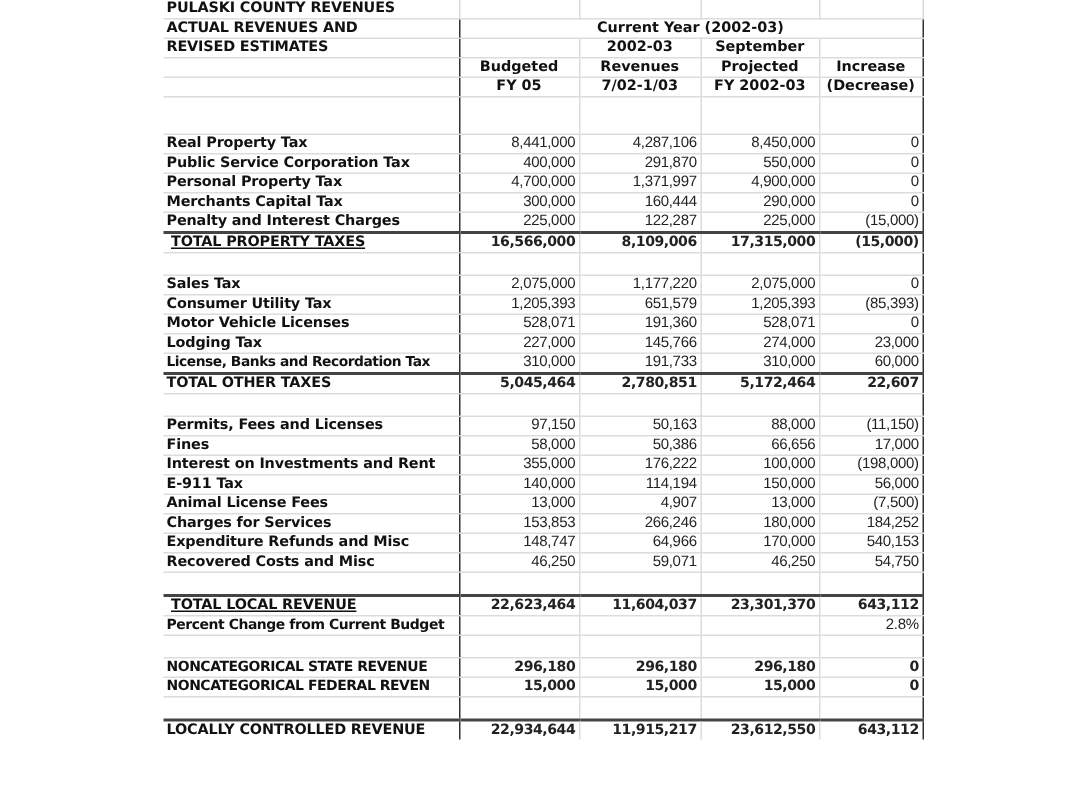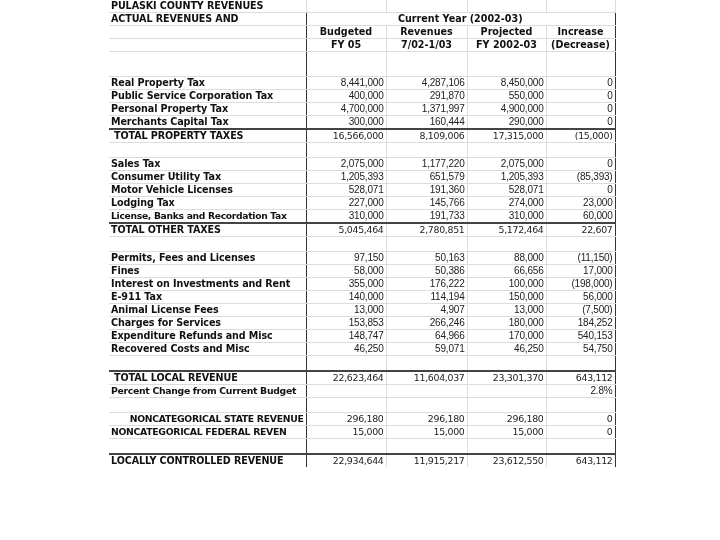--- a/index.html
+++ b/index.html
@@ -10,27 +10,27 @@
               border-bottom: 1px solid #dcdcdc; color: #111; }
   .sheet col.c0 { width: 197px; }
   .sheet col.c1 { width: 80px; }
   .sheet col.c2 { width: 81px; }
   .sheet col.c3 { width: 79px; }
   .sheet col.c4 { width: 69px; }
   .sheet td.lbl { font-weight: bold; text-align: left; border-right: 1.5px solid #333; letter-spacing: -0.1px; }
   .sheet td.num { text-align: right; font-family: "Liberation Sans", sans-serif; font-size: 10px; color: #222;
                   border-right: 1px solid #dcdcdc; letter-spacing: -0.2px; }
   .sheet td.num.last { border-right: 1.5px solid #333; }
-  .sheet tr.bold td.num { font-weight: normal; font-family: "DejaVu Sans", sans-serif; font-size: 9.4px; letter-spacing: -0.3px; }
+  .sheet tr.bold td.num { font-weight: bold; font-family: "DejaVu Sans", sans-serif; font-size: 9.4px; letter-spacing: -0.3px; }
   .sheet td.hdr { font-weight: bold; text-align: center; font-size: 9.6px; border-right: 1px solid #dcdcdc; }
   .sheet td.hdr.last { border-right: 1.5px solid #333; }
   .sheet td.hdr.left { text-align: left; padding-left: 12px; }
   .sheet tr.topline td { border-top: 1.5px solid #333; }
   .sheet tr.totalline td { border-top: 2px solid #444; }
-  .sheet td.indent { padding-left: 5px; }
+  .sheet td.indent { padding-left: 5px; text-decoration: underline; }
   .sheet tr.title td.num, .sheet tr.title td.hdr { border-right: 1px solid #dcdcdc; }
   .sheet tr.title td.last { border-right: 1px solid #dcdcdc; }
   .sheet tr.title td.lbl { border-right: 1px solid #dcdcdc; }
   .sheet tr.title td.hdr.afterlbl { border-left: 1.5px solid #333; }
   .sheet tr.hdrrow td.lbl { border-right: 1.5px solid #333; }
   .sheet tr.lastrow td { border-bottom: none; }
 </style>
 </head>
 <body>
 
@@ -51,20 +51,27 @@
         <td class="hdr"></td>
         <td class="hdr last"></td>
     </tr>
     <tr class="topline hdrrow">
       <td class="lbl" style="border-top:1px solid #dcdcdc;margin-left:48px;">ACTUAL REVENUES AND</td>
       <td class="hdr" style="border-right:none;"></td>
       <td class="hdr left" colspan="2" style="border-right:none;">Current Year (2002-03)</td>
       <td class="hdr last"></td>
     </tr>
     <tr class="hdrrow">
+      <td class="lbl">REVISED ESTIMATES</td>
+      <td class="hdr"></td>
+      <td class="hdr">2002-03</td>
+      <td class="hdr">September</td>
+      <td class="hdr last"></td>
+    </tr>
+    <tr class="hdrrow">
       <td class="lbl"></td>
       <td class="hdr">Budgeted</td>
       <td class="hdr">Revenues</td>
       <td class="hdr">Projected</td>
       <td class="hdr last">Increase</td>
     </tr>
     <tr class="hdrrow">
       <td class="lbl"></td>
       <td class="hdr">FY 05</td>
       <td class="hdr">7/02-1/03</td>
@@ -100,20 +107,27 @@
       <td class="num">4,900,000</td>
       <td class="num last">0</td>
     </tr>
     <tr>
       <td class="lbl">Merchants Capital Tax</td>
       <td class="num">300,000</td>
       <td class="num">160,444</td>
       <td class="num">290,000</td>
       <td class="num last">0</td>
     </tr>
+    <tr>
+      <td class="lbl">Penalty and Interest Charges</td>
+      <td class="num">225,000</td>
+      <td class="num">122,287</td>
+      <td class="num">225,000</td>
+      <td class="num last">(15,000)</td>
+    </tr>
     <tr class="bold totalline">
       <td class="lbl indent">TOTAL PROPERTY TAXES</td>
       <td class="num">16,566,000</td>
       <td class="num">8,109,006</td>
       <td class="num">17,315,000</td>
       <td class="num last">(15,000)</td>
     </tr>
     <tr>
       <td class="lbl" style="height:14px;"></td>
         <td class="num"></td>
@@ -252,21 +266,21 @@
     </tr>
     <tr>
       <td class="lbl" style="height:14px;"></td>
         <td class="num"></td>
         <td class="num"></td>
         <td class="num"></td>
         <td class="num last"></td>
     </tr>
 
     <tr class="bold">
-      <td class="lbl" style="font-size:9.3px;letter-spacing:-0.3px;text-align:right;">NONCATEGORICAL STATE REVENUE</td>
+      <td class="lbl" style="font-size:9.3px;letter-spacing:-0.3px;">NONCATEGORICAL STATE REVENUE</td>
       <td class="num">296,180</td>
       <td class="num">296,180</td>
       <td class="num">296,180</td>
       <td class="num last">0</td>
     </tr>
     <tr class="bold">
       <td class="lbl" style="font-size:9.3px;letter-spacing:-0.3px;">NONCATEGORICAL FEDERAL REVEN</td>
       <td class="num">15,000</td>
       <td class="num">15,000</td>
       <td class="num">15,000</td>

